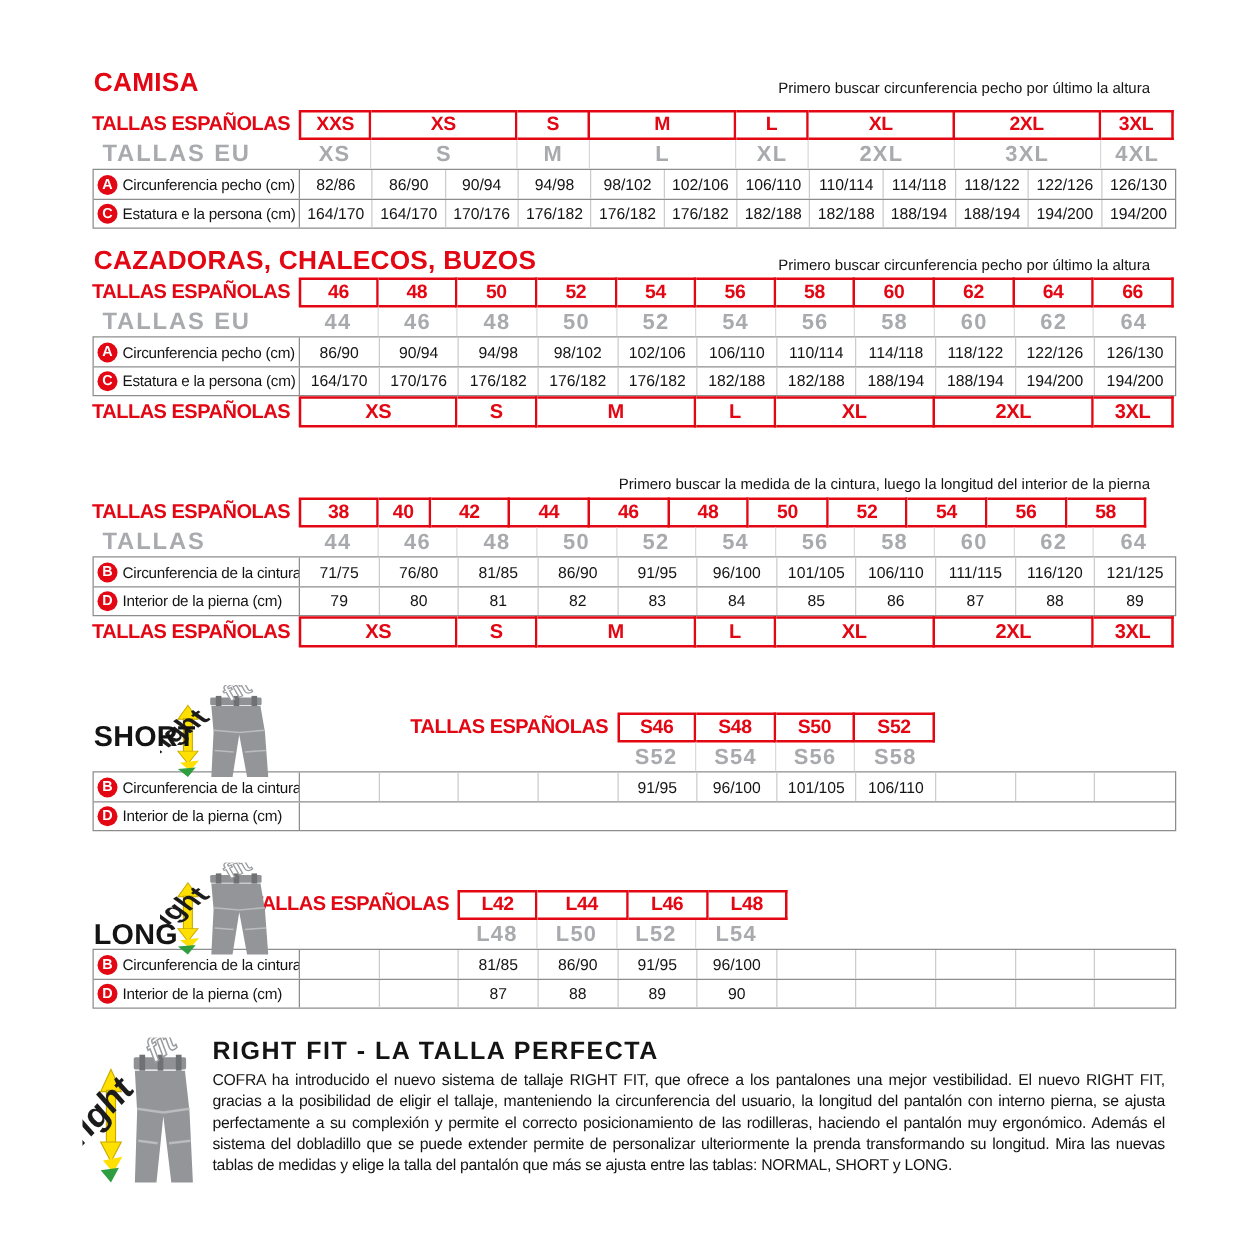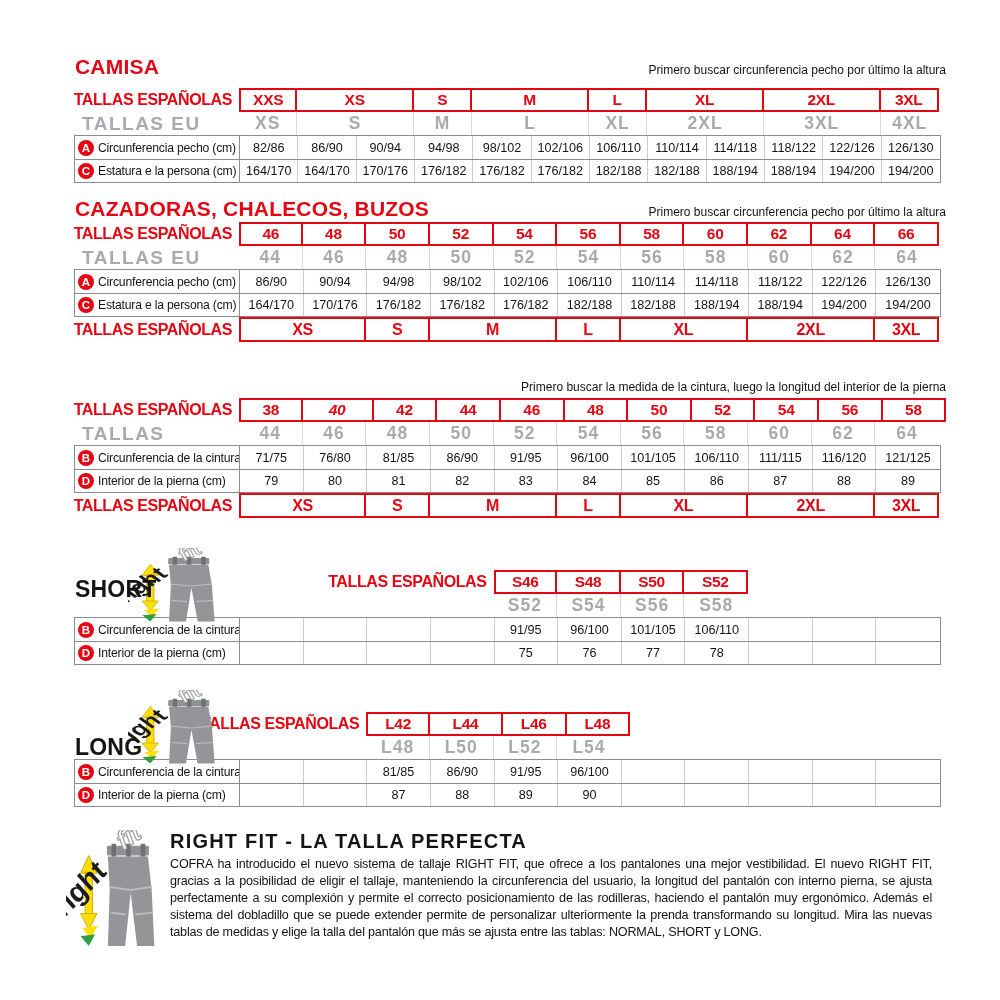--- a/index.html
+++ b/index.html
@@ -11,21 +11,21 @@
   }
   .page { position:absolute; inset:0; background:#fff;border-radius:19px; }
   .sec { position:absolute; left:0; width:1000px; }
 
   .sec-title {
     position:absolute; left:75px; top:0;
     font-size:21px; font-weight:bold; color:var(--red); letter-spacing:0.2px; white-space:nowrap;
   }
   .sec-title.dark { color:var(--ink); font-size:23px; }
   .sec-note {
-    position:absolute; left:83px; top:8px; width:863px; text-align:right;
+    position:absolute; left:57px; top:8px; width:863px; text-align:right;
     font-size:12px; color:var(--ink); white-space:nowrap;
   }
 
   .tbl { margin-left:74px; }
 
   .trow { display:flex; align-items:stretch; }
   .lbl { width:165px; flex:0 0 auto; }
   .bar { display:flex; flex:0 0 auto; }
 
   .red-lbl {
@@ -256,21 +256,21 @@
       </div>
   </section>
 
   <section class="sec" style="top:372px">
     <div class="sec-note">Primero buscar la medida de la cintura, luego la longitud del interior de la pierna</div>
     <div class="tbl" style="margin-top:26px">
         <div class="trow es-row">
           <div class="lbl red-lbl">TALLAS ESPAÑOLAS</div>
           <div class="bar red-bar">
             <div class="rcell" style="width: 63.6364px;">38</div>
-            <div class="rcell" style="width: 71px; font-style: italic;">40</div>
+            <div class="rcell" style="width: 42px;">40</div>
             <div class="rcell" style="width: 63.6364px;">42</div>
             <div class="rcell" style="width: 63.6364px;">44</div>
             <div class="rcell" style="width: 63.6364px;">46</div>
             <div class="rcell" style="width: 63.6364px;">48</div>
             <div class="rcell" style="width: 63.6364px;">50</div>
             <div class="rcell" style="width: 63.6364px;">52</div>
             <div class="rcell" style="width: 63.6364px;">54</div>
             <div class="rcell" style="width: 63.6364px;">56</div>
             <div class="rcell" style="width: 63.6364px;">58</div>
           </div>
@@ -405,33 +405,20 @@
               <div class="vcell" style="width: 63.6364px;"></div>
               <div class="vcell" style="width: 63.6364px;"></div>
               <div class="vcell" style="width: 63.6364px;"></div>
             </div>
           </div>
           <div class="trow mrow">
             <div class="lbl mlbl">
               <div class="badge">D</div>
               <div class="mtext">Interior de la pierna (cm)</div>
             </div>
-            <div class="bar vbar">
-              <div class="vcell" style="width: 63.6364px;"></div>
-              <div class="vcell" style="width: 63.6364px;"></div>
-              <div class="vcell" style="width: 63.6364px;"></div>
-              <div class="vcell" style="width: 63.6364px;"></div>
-              <div class="vcell" style="width: 63.6364px;">75</div>
-              <div class="vcell" style="width: 63.6364px;">76</div>
-              <div class="vcell" style="width: 63.6364px;">77</div>
-              <div class="vcell" style="width: 63.6364px;">78</div>
-              <div class="vcell" style="width: 63.6364px;"></div>
-              <div class="vcell" style="width: 63.6364px;"></div>
-              <div class="vcell" style="width: 63.6364px;"></div>
-            </div>
           </div>
         </div>
       </div>
   </section>
 
   <section class="sec" style="top:688px">
     <span class="logo-slot" style="left:128px; top:2px"><svg viewBox="0 0 112 122" width="100" height="76" preserveAspectRatio="none">
           <g>
             <path d="M46 27 L90 27 L94 60 L97 118 L78 118 L71 64 L65 118 L46 118 L48 60 Z" fill="#939598"></path>
             <path d="M48 58 L71 61 M71 61 L94 58" stroke="#b9bbbd" stroke-width="2" fill="none"></path>

